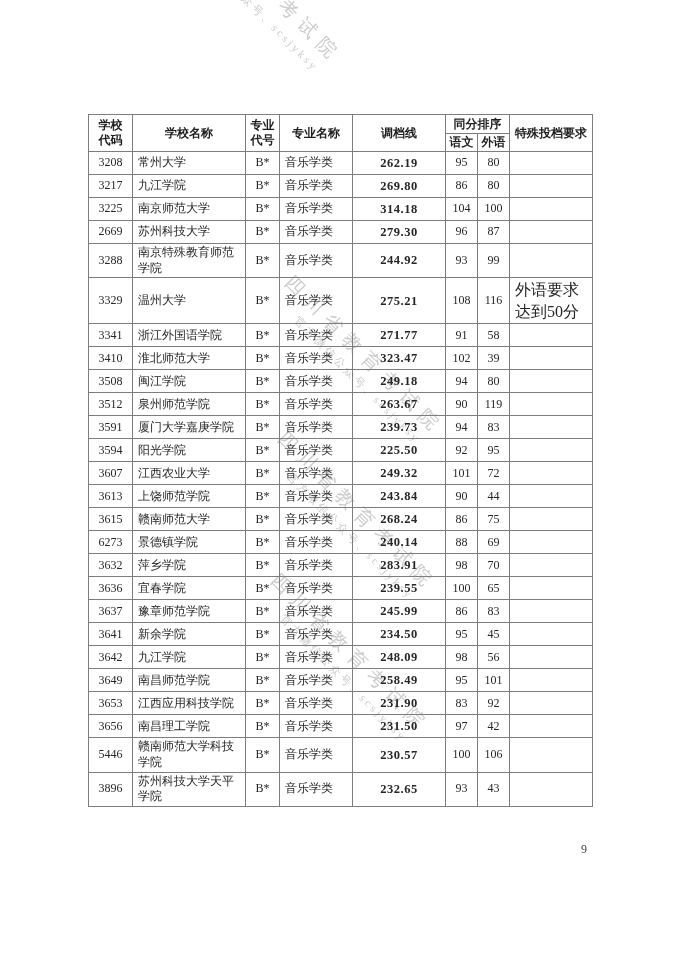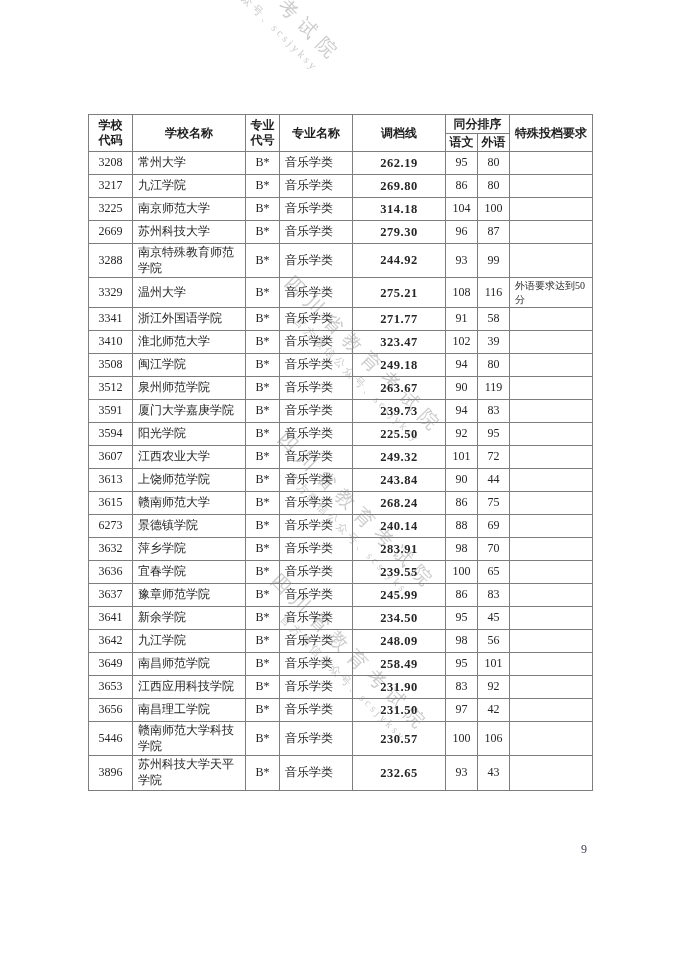--- a/index.html
+++ b/index.html
@@ -47,21 +47,21 @@
   .score-table tbody td {
     font-size:12px;
     color:#262626;
     height:20px;
     line-height:1.3;
     padding:1px 3px;
   }
   .score-table td.c { text-align:center; }
   .score-table td.l { text-align:left; padding-left:5px; }
   .score-table td.cutoff { font-weight:bold; font-size:12.5px; letter-spacing:0.5px;margin-top:16px; }
-  .score-table td.special { font-size:10px; line-height:1.35; }
+  .score-table td.special { font-size:16px; line-height:1.35; }
   
   .page-number {
     position:absolute;
     left:581px; top:842px;
     font-size:12px;
     color:#3d3d52;
   }
 </style>
 </head>
 <body>

